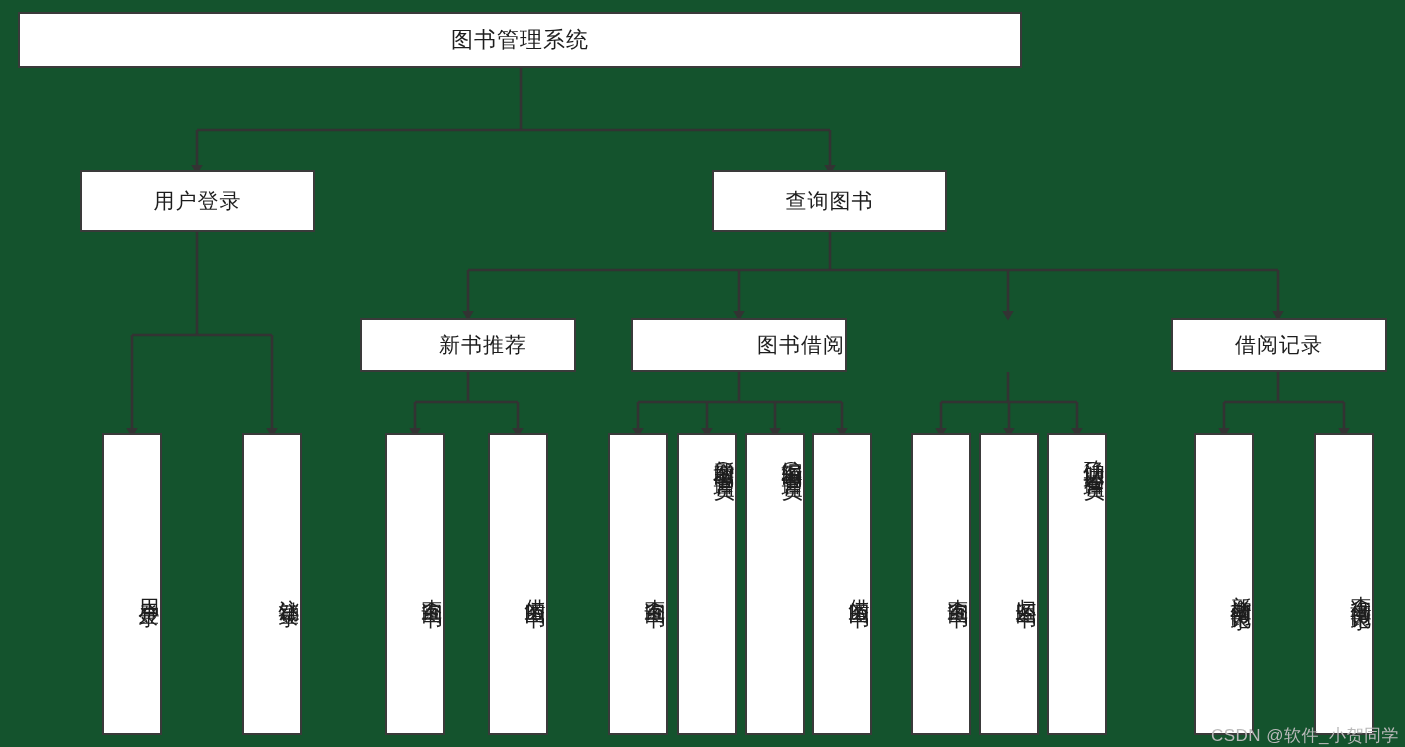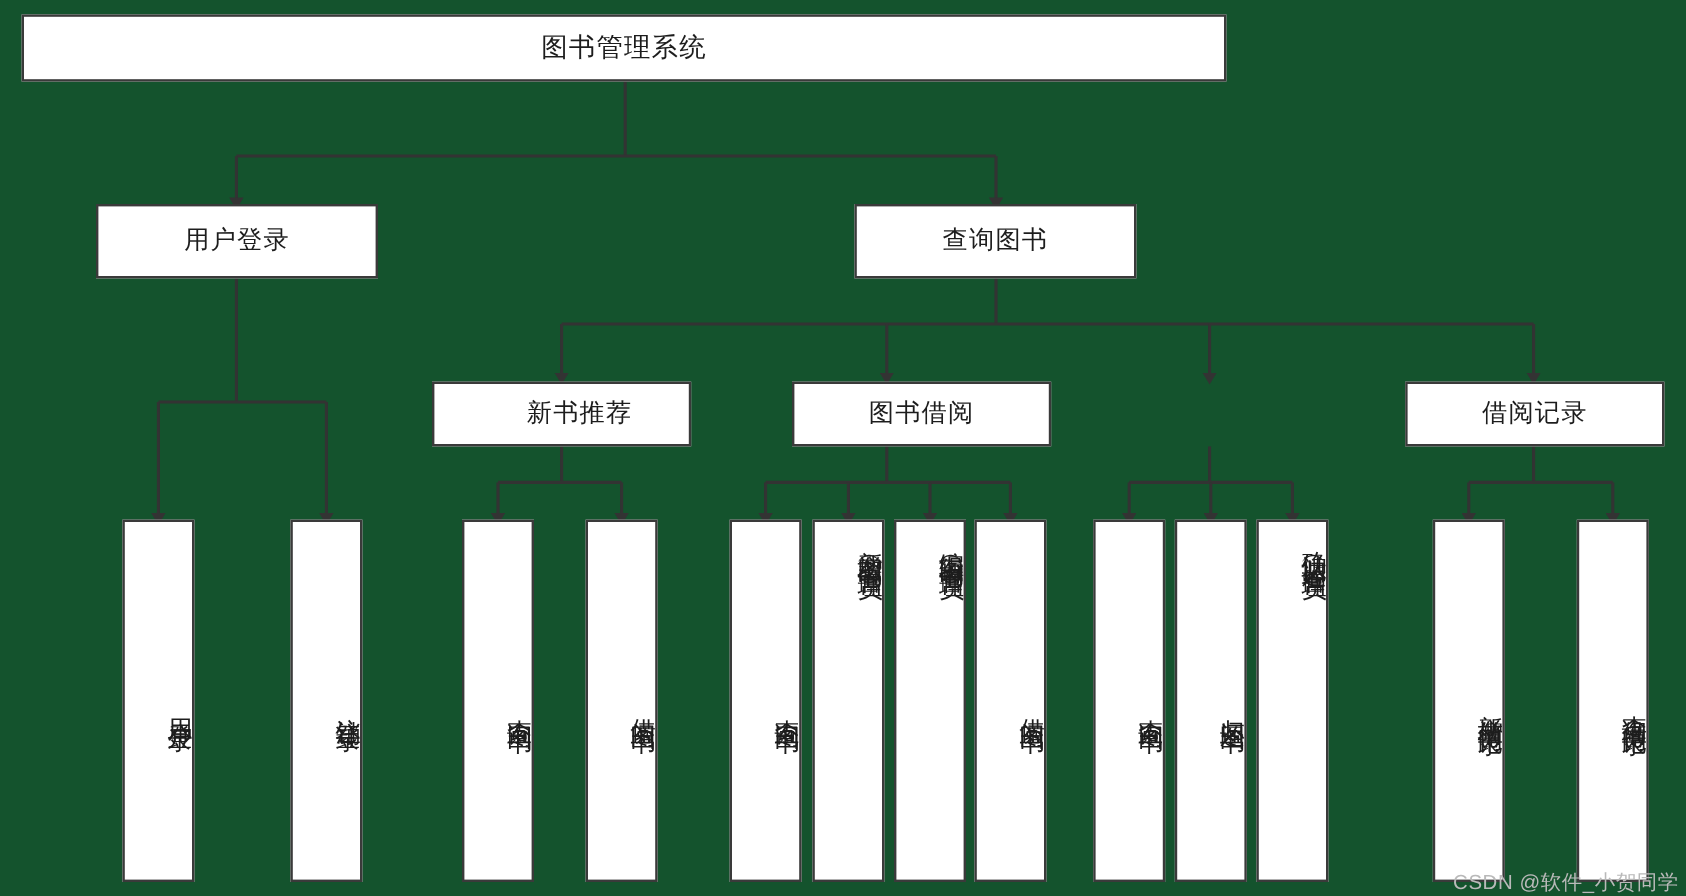--- a/index.html
+++ b/index.html
@@ -149,21 +149,21 @@
   <div class="node horiz" style="left:80px; top:170px; width:235px; height:62px;">
     <span>用户登录</span>
   </div>
   <div class="node horiz" style="left:712px; top:170px; width:235px; height:62px;">
     <span>查询图书</span>
   </div>
 
   <div class="node horiz" style="left:360px; top:318px; width:216px; height:54px;padding-left:30px;">
     <span>新书推荐</span>
   </div>
-  <div class="node horiz" style="left:660px; top:318px; width:216px; height:54px;">
+  <div class="node horiz" style="left:631px; top:318px; width:216px; height:54px;justify-content:flex-end;">
     <span>图书借阅</span>
   </div>
   <div class="node horiz" style="left:1171px; top:318px; width:216px; height:54px;">
     <span>借阅记录</span>
   </div>
 
   <div class="node leaf" style="left:102px; top:433px; width:60px; height:302px;">
     <div class="leafwrap mid">
       <span class="vtext">用户登录</span>
     </div>

